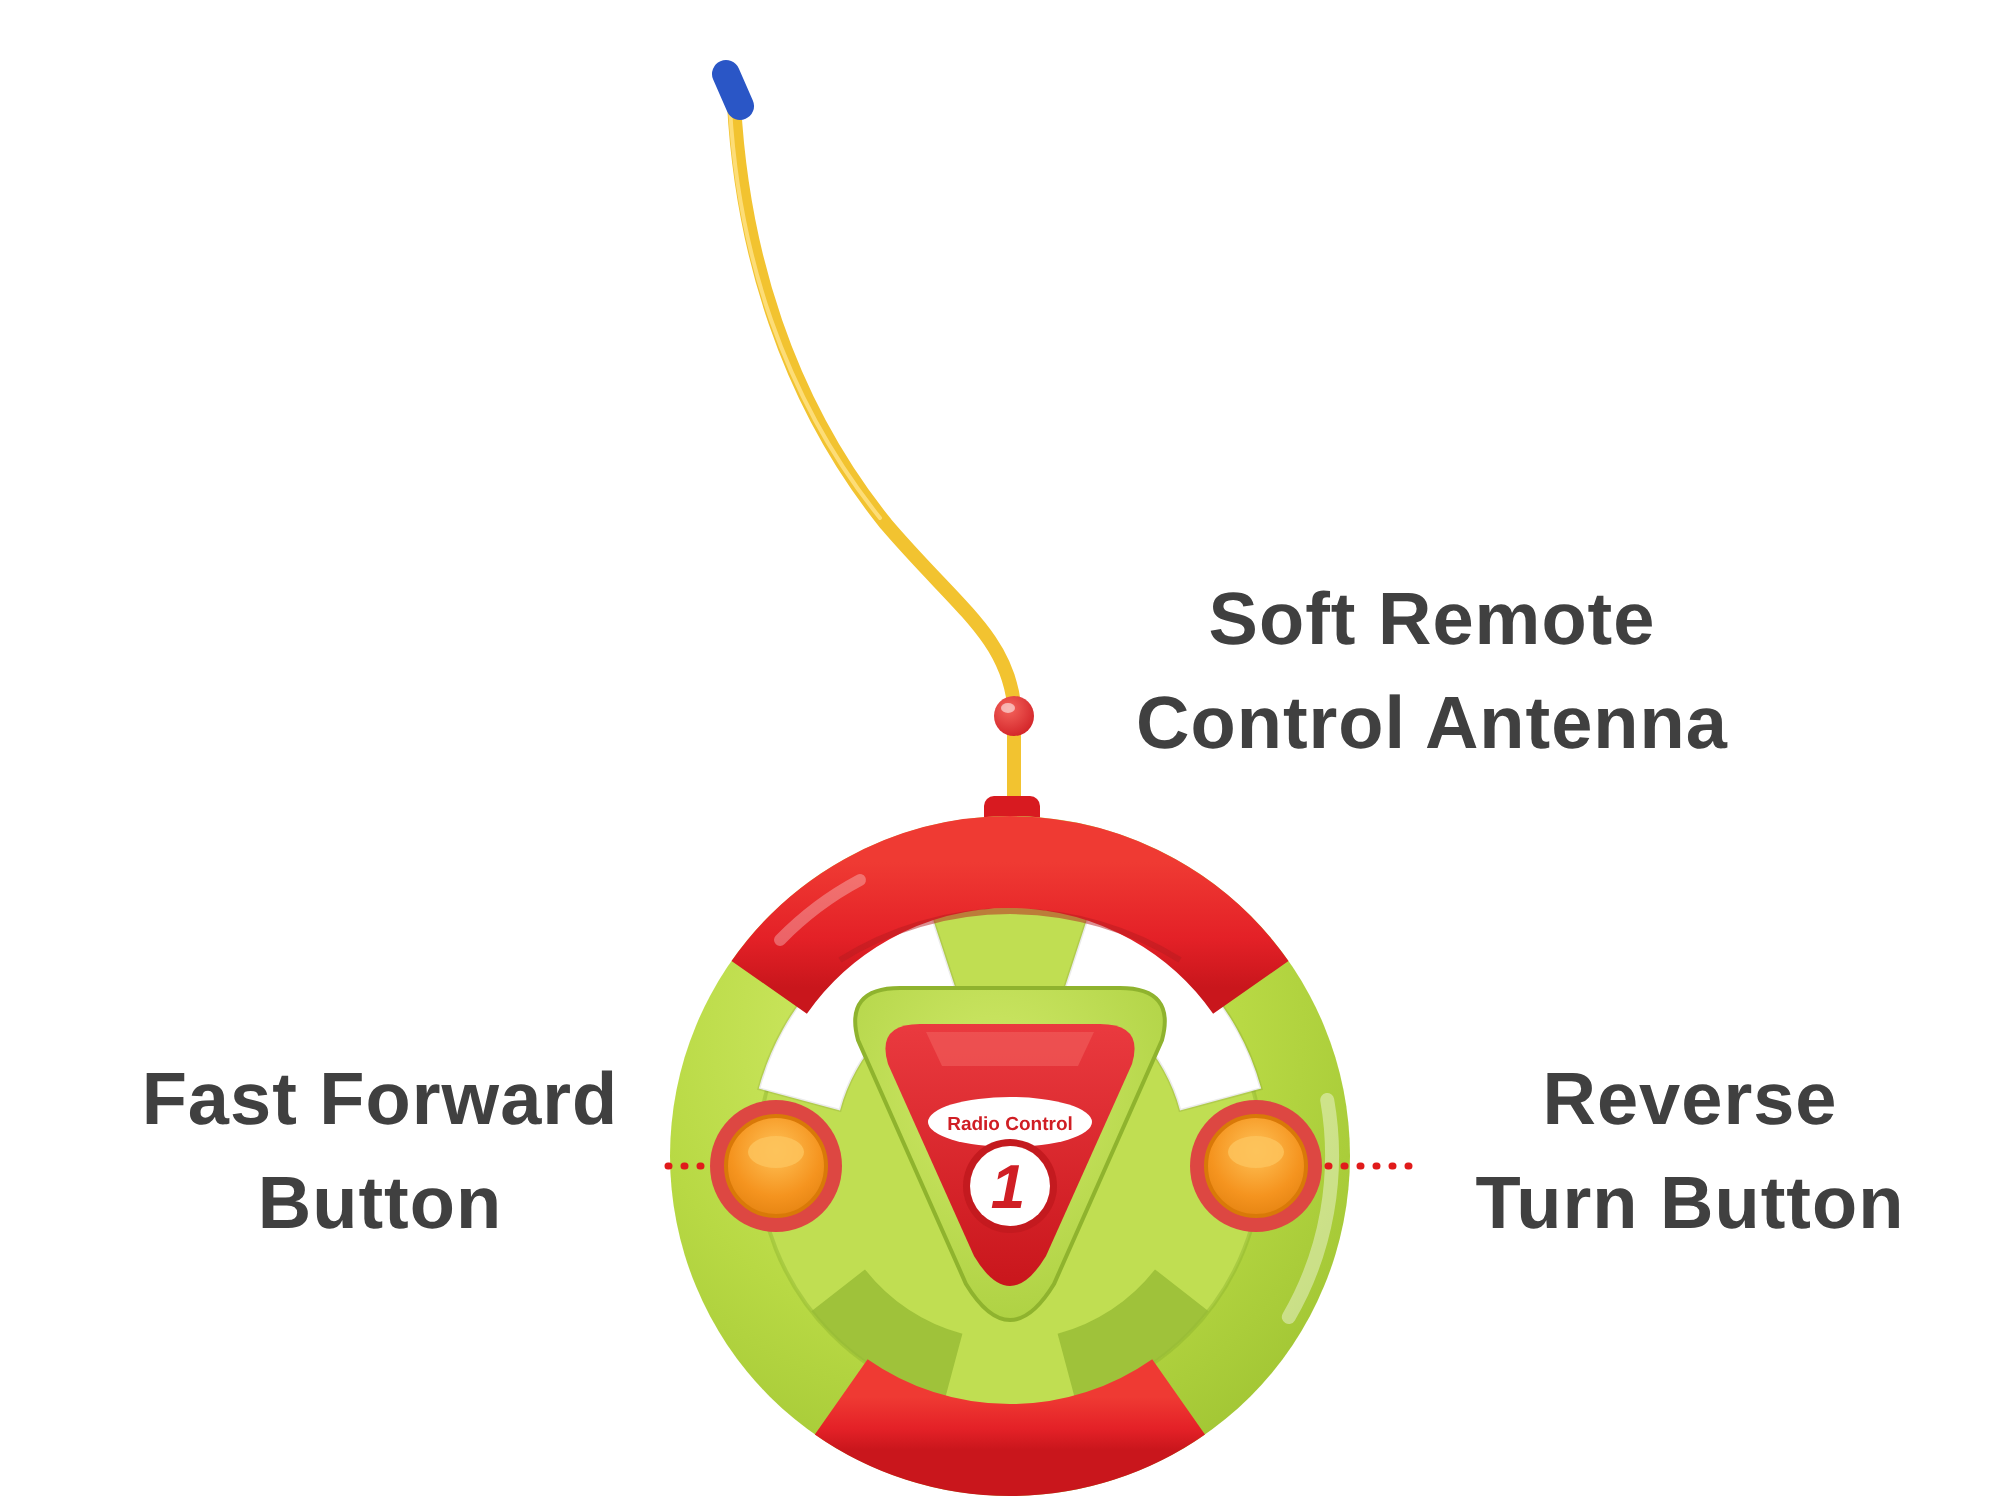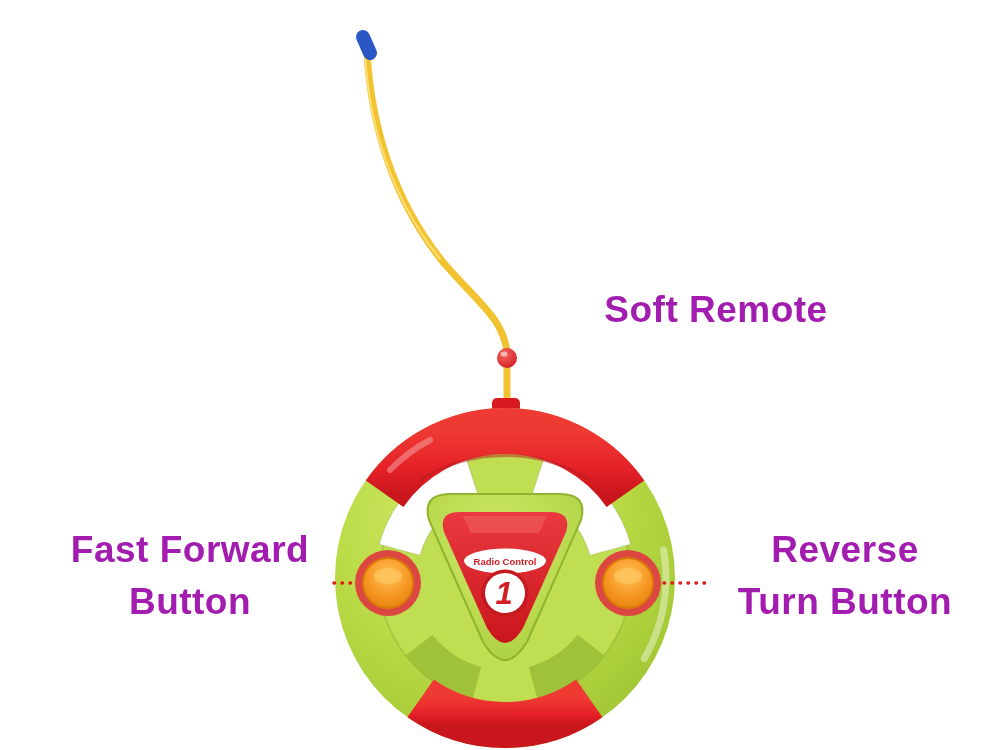--- a/index.html
+++ b/index.html
@@ -11,21 +11,21 @@
     overflow: hidden;
     font-family: "Liberation Sans", sans-serif;
   }
   #toy-svg {
     position: absolute;
     left: 0; top: 0;
     width: 1000px; height: 750px;
   }
   .annotation-label {
     position: absolute;
-    color: #a21caf;
+    color: #404040;
     font-weight: 700;
     font-size: 37px;
     line-height: 52px;
     text-align: center;
     letter-spacing: 0.5px;
   }
   .annotation-label .line { display: block; }
   #antenna-label { left: 466px; top: 284px; width: 500px; }
   #fast-forward-label { left: -10px; top: 524px; width: 400px; }
   #reverse-label { left: 645px; top: 524px; width: 400px; }
@@ -130,20 +130,21 @@
         <ellipse cx="628" cy="576" rx="14" ry="8" fill="#fdc35c" opacity="0.85"></ellipse>
       </g>
     </g>
 
     <line x1="334" y1="583" x2="358" y2="583" stroke="#e01b1b" stroke-width="3.5" stroke-linecap="round" stroke-dasharray="0.5 7.5"></line>
     <line x1="664" y1="583" x2="706" y2="583" stroke="#e01b1b" stroke-width="3.5" stroke-linecap="round" stroke-dasharray="0.5 7.5"></line>
   </svg>
 
   <div id="antenna-label" class="annotation-label">
     <span class="line">Soft Remote</span>
+    <span class="line">Control Antenna</span>
   </div>
 
   <div id="fast-forward-label" class="annotation-label">
     <span class="line">Fast Forward</span>
     <span class="line">Button</span>
   </div>
 
   <div id="reverse-label" class="annotation-label">
     <span class="line">Reverse</span>
     <span class="line">Turn Button</span>

